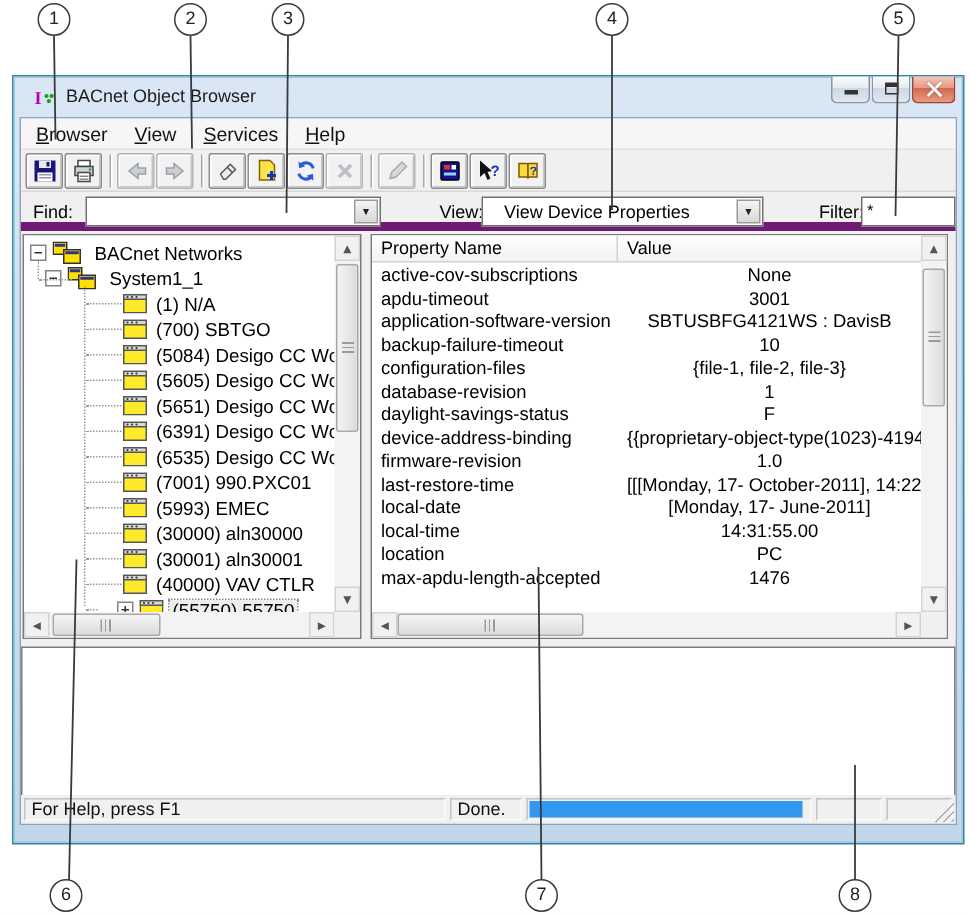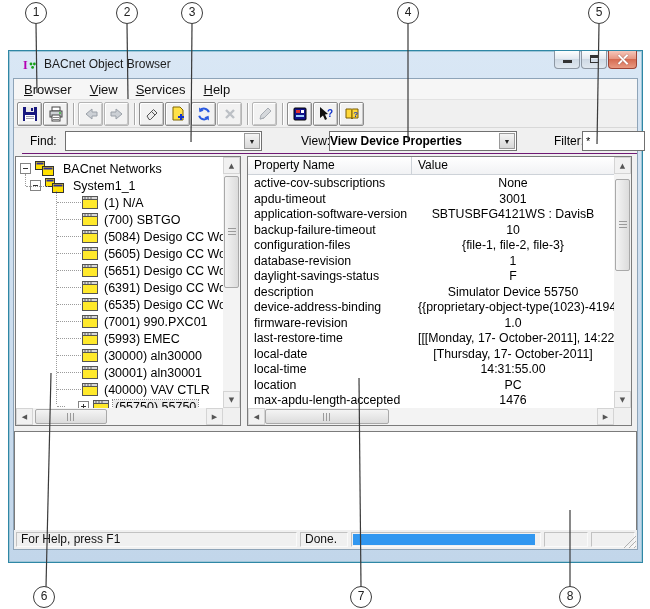--- a/index.html
+++ b/index.html
@@ -36,24 +36,24 @@
   .menu-item u{text-decoration:underline;}
   .toolbar{height:28px;display:flex;align-items:center;padding-left:3px;background:#f0f0f0;
            border-bottom:1px solid #d8d8d8;}
   .tb-btn{width:25px;height:24px;margin-right:1px;background:#f2f2f2;border:1px solid #8c8c8c;
           border-radius:2px;box-shadow:inset 1px 1px 0 #fff, inset -1px -1px 0 #c6c6c6;
           display:flex;align-items:center;justify-content:center;}
   .tb-btn svg{width:16px;height:16px;}
   .tb-btn.disabled{border-color:#b5b5b5;}
   .tb-sep{width:1px;height:22px;background:#a8a8a8;margin:0 4px;box-shadow:1px 0 0 #fff;}
   
-  .findrow{position:relative;height:26px;background:#f0f0f0;border-bottom:1px solid #701a75;font-size:12px;margin-left:8px;}
+  .findrow{position:relative;height:26px;background:#f0f0f0;border-bottom:6px solid #701a75;font-size:12px;}
   .findrow .lbl{position:absolute;top:6px;color:#000;}
   .combo{position:absolute;top:3px;height:20px;background:#fff;border:1px solid #707070;}
-  .combo .val{position:absolute;left:0;top:2px;font-size:12px;white-space:nowrap;overflow:hidden;right:20px;font-weight:bold;}
+  .combo .val{position:absolute;left:14px;top:2px;font-size:12px;white-space:nowrap;overflow:hidden;right:20px;}
   .combo .drop{position:absolute;right:1px;top:1px;bottom:1px;width:16px;
                background:linear-gradient(#f4f4f4,#d8d8d8);border:1px solid #9a9a9a;
                font-size:7px;color:#222;text-align:center;line-height:16px;}
   .txtfield{position:absolute;top:3px;height:20px;background:#fff;border:1px solid #707070;
             font-size:11px;padding:2px 3px;}
   
   .panels{position:relative;height:272px;background:#f0f0f0;}
   .pane{position:absolute;top:2px;bottom:0;background:#fff;border:1px solid #7b7b7b;}
   .tree-pane{left:1px;width:226px;}
   .prop-pane{left:233px;width:385px;}
@@ -543,38 +543,34 @@
                 </div>
                 <div class="grid-row">
                   <span class="c1">database-revision</span>
                   <span class="c2">1</span>
                 </div>
                 <div class="grid-row">
                   <span class="c1">daylight-savings-status</span>
                   <span class="c2">F</span>
                 </div>
                 <div class="grid-row">
-                  <span class="c1">description</span>
-                  <span class="c2">Simulator Device 55750</span>
-                </div>
-                <div class="grid-row">
                   <span class="c1">device-address-binding</span>
                   <span class="c2">{{proprietary-object-type(1023)-4194</span>
                 </div>
                 <div class="grid-row">
                   <span class="c1">firmware-revision</span>
                   <span class="c2">1.0</span>
                 </div>
                 <div class="grid-row">
                   <span class="c1">last-restore-time</span>
                   <span class="c2">[[[Monday, 17- October-2011], 14:22</span>
                 </div>
                 <div class="grid-row">
                   <span class="c1">local-date</span>
-                  <span class="c2">[Thursday, 17- October-2011]</span>
+                  <span class="c2">[Monday, 17- June-2011]</span>
                 </div>
                 <div class="grid-row">
                   <span class="c1">local-time</span>
                   <span class="c2">14:31:55.00</span>
                 </div>
                 <div class="grid-row">
                   <span class="c1">location</span>
                   <span class="c2">PC</span>
                 </div>
                 <div class="grid-row">

